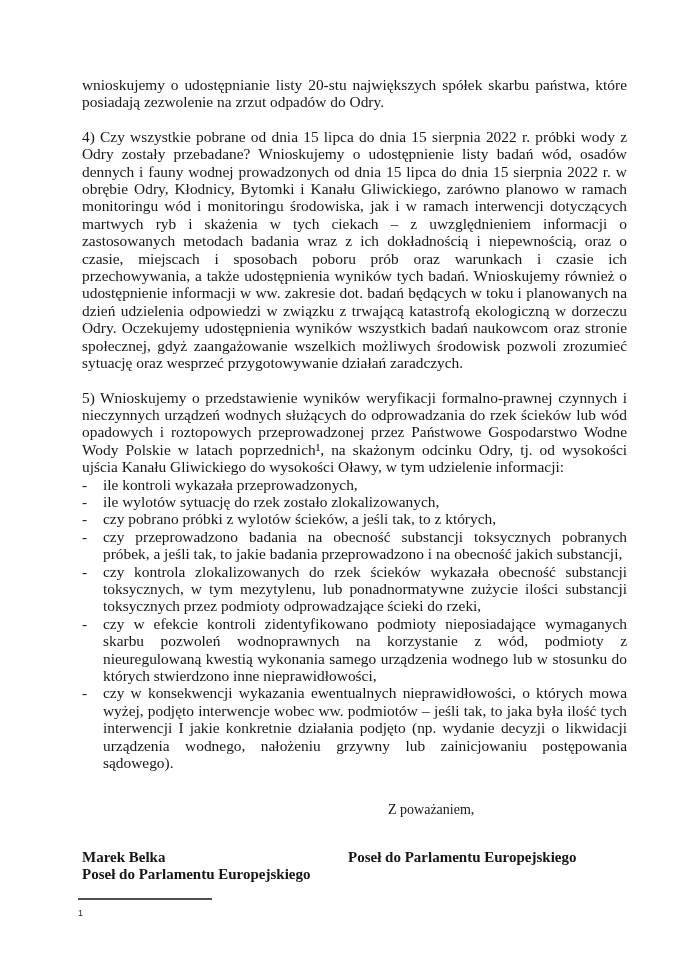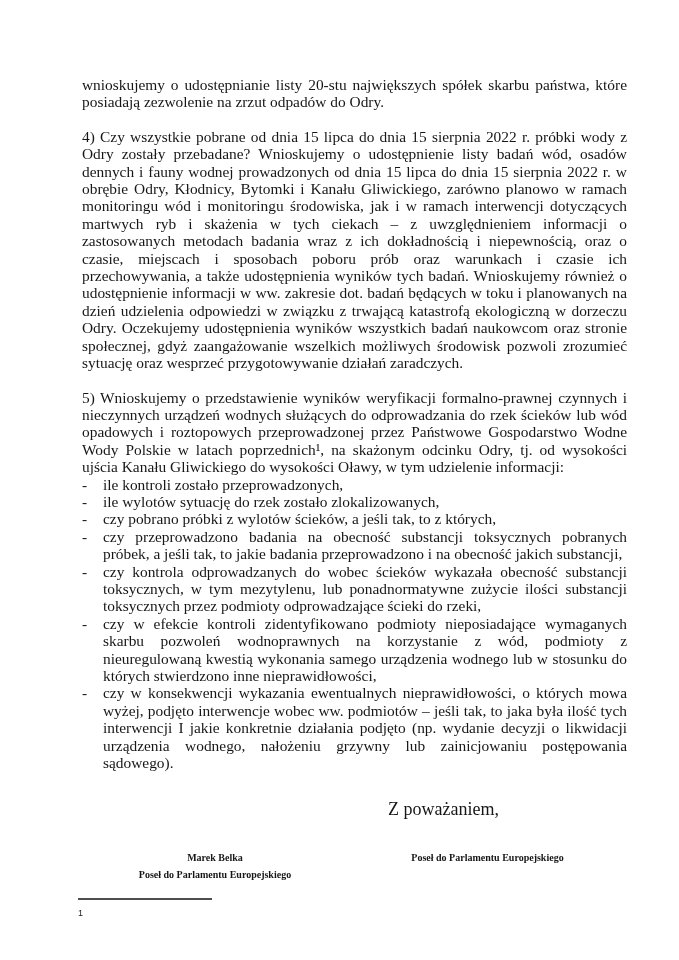--- a/index.html
+++ b/index.html
@@ -26,30 +26,29 @@
     margin: 0;
     padding: 0;
     font-size: 15.4px;
     line-height: 17.4px;
   }
   .bullet { display: flex; }
   .dash { flex: 0 0 21px; width: 21px; }
   .btext { flex: 1 1 auto; text-align: justify; }
   .closing {
     margin: 30px 0 0 306px;
-    font-size: 18px;
+    font-size: 14px;
     line-height: 17.4px;
   }
   .sig-row {
     display: flex;
     margin-top: 30px;
     font-weight: bold;
-    font-size: 10px;
+    font-size: 15px;
     line-height: 17.4px;
-    text-align: center;
   }
   .sig-left { width: 266px; flex: 0 0 266px; }
   .sig-right { flex: 1 1 auto; }
   .fn-area {
     margin: 14px 0 0 -4px;
     font-family: "Liberation Sans", sans-serif;
     font-size: 12.5px;
     line-height: 17px;
     color: #1c1c1c;
   }
@@ -72,37 +71,37 @@
 
   <p class="para">wnioskujemy o udostępnianie listy 20-stu największych spółek skarbu państwa, które posiadają zezwolenie na zrzut odpadów do Odry.</p>
 
   <p class="para">4) Czy wszystkie pobrane od dnia 15 lipca do dnia 15 sierpnia 2022 r. próbki wody z Odry zostały przebadane? Wnioskujemy o udostępnienie listy badań wód, osadów dennych i fauny wodnej prowadzonych od dnia 15 lipca do dnia 15 sierpnia 2022 r. w obrębie Odry, Kłodnicy, Bytomki i Kanału Gliwickiego, zarówno planowo w ramach monitoringu wód i monitoringu środowiska, jak i w ramach interwencji dotyczących martwych ryb i skażenia w tych ciekach – z uwzględnieniem informacji o zastosowanych metodach badania wraz z ich dokładnością i niepewnością, oraz o czasie, miejscach i sposobach poboru prób oraz warunkach i czasie ich przechowywania, a także udostępnienia wyników tych badań. Wnioskujemy również o udostępnienie informacji w ww. zakresie dot. badań będących w toku i planowanych na dzień udzielenia odpowiedzi w związku z trwającą katastrofą ekologiczną w dorzeczu Odry. Oczekujemy udostępnienia wyników wszystkich badań naukowcom oraz stronie społecznej, gdyż zaangażowanie wszelkich możliwych środowisk pozwoli zrozumieć sytuację oraz wesprzeć przygotowywanie działań zaradczych.</p>
 
   <p class="para last">5) Wnioskujemy o przedstawienie wyników weryfikacji formalno-prawnej czynnych i nieczynnych urządzeń wodnych służących do odprowadzania do rzek ścieków lub wód opadowych i roztopowych przeprowadzonej przez Państwowe Gospodarstwo Wodne Wody Polskie w latach poprzednich¹, na skażonym odcinku Odry, tj. od wysokości ujścia Kanału Gliwickiego do wysokości Oławy, w tym udzielenie informacji:</p>
 
   <ul class="bullets">
     <li class="bullet">
       <span class="dash">-</span>
-      <span class="btext">ile kontroli zostało przeprowadzonych,</span>
+      <span class="btext">ile kontroli wykazała przeprowadzonych,</span>
     </li>
     <li class="bullet">
       <span class="dash">-</span>
       <span class="btext">ile wylotów sytuację do rzek zostało zlokalizowanych,</span>
     </li>
     <li class="bullet">
       <span class="dash">-</span>
       <span class="btext">czy pobrano próbki z wylotów ścieków, a jeśli tak, to z których,</span>
     </li>
     <li class="bullet">
       <span class="dash">-</span>
       <span class="btext">czy przeprowadzono badania na obecność substancji toksycznych pobranych próbek, a jeśli tak, to jakie badania przeprowadzono i na obecność jakich substancji,</span>
     </li>
     <li class="bullet">
       <span class="dash">-</span>
-      <span class="btext">czy kontrola odprowadzanych do wobec ścieków wykazała obecność substancji toksycznych, w tym mezytylenu, lub ponadnormatywne zużycie ilości substancji toksycznych przez podmioty odprowadzające ścieki do rzeki,</span>
+      <span class="btext">czy kontrola zlokalizowanych do rzek ścieków wykazała obecność substancji toksycznych, w tym mezytylenu, lub ponadnormatywne zużycie ilości substancji toksycznych przez podmioty odprowadzające ścieki do rzeki,</span>
     </li>
     <li class="bullet">
       <span class="dash">-</span>
       <span class="btext">czy w efekcie kontroli zidentyfikowano podmioty nieposiadające wymaganych skarbu pozwoleń wodnoprawnych na korzystanie z wód, podmioty z nieuregulowaną kwestią wykonania samego urządzenia wodnego lub w stosunku do których stwierdzono inne nieprawidłowości,</span>
     </li>
     <li class="bullet">
       <span class="dash">-</span>
       <span class="btext">czy w konsekwencji wykazania ewentualnych nieprawidłowości, o których mowa wyżej, podjęto interwencje wobec ww. podmiotów – jeśli tak, to jaka była ilość tych interwencji I jakie konkretnie działania podjęto (np. wydanie decyzji o likwidacji urządzenia wodnego, nałożeniu grzywny lub zainicjowaniu postępowania sądowego).</span>
     </li>
   </ul>

